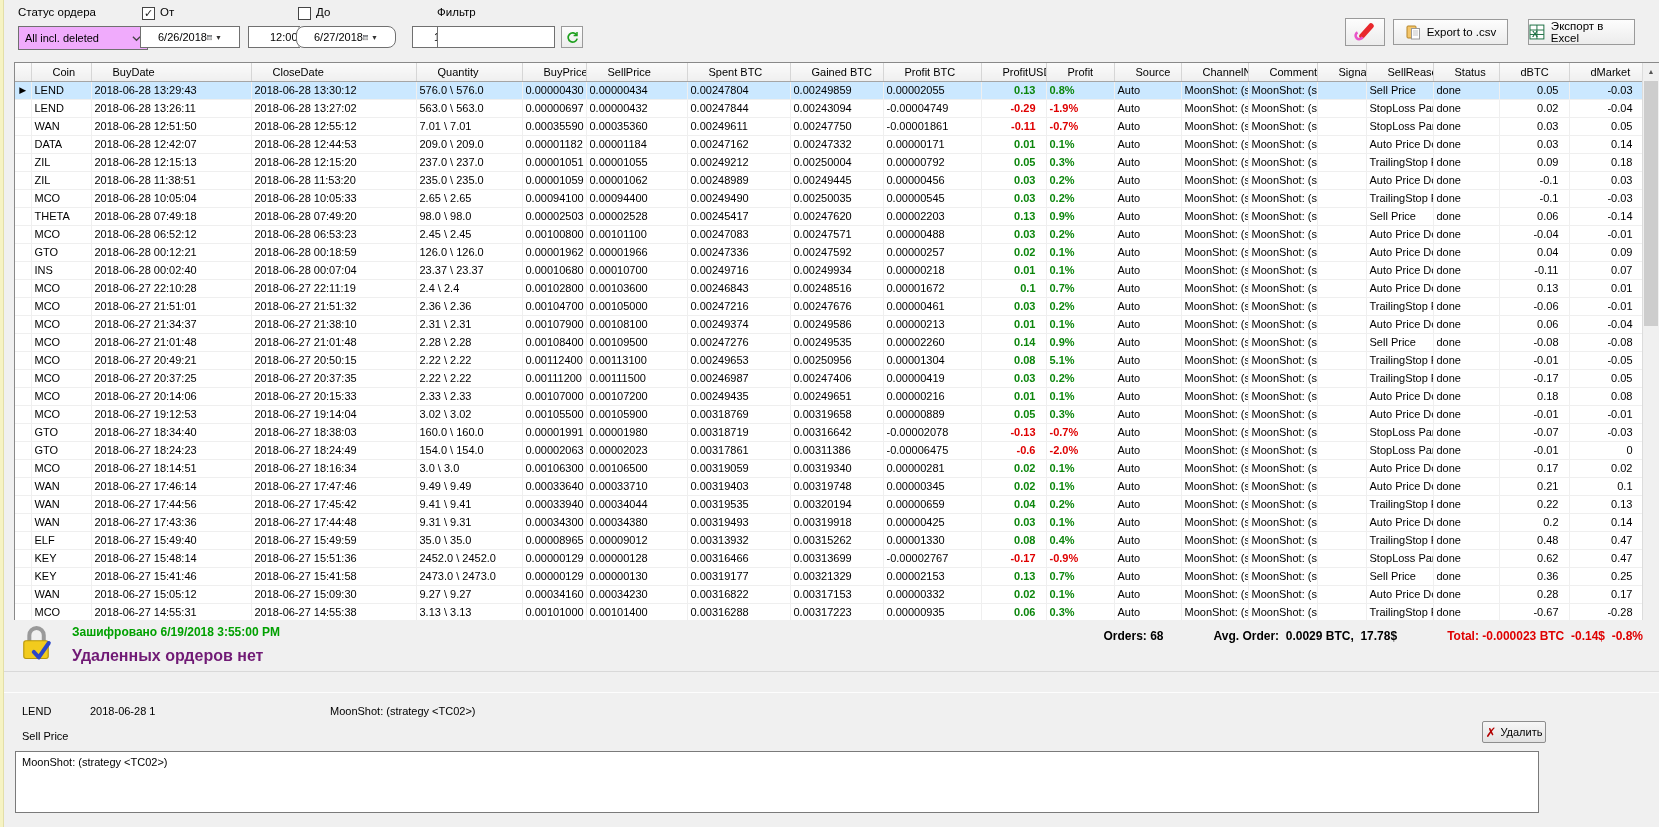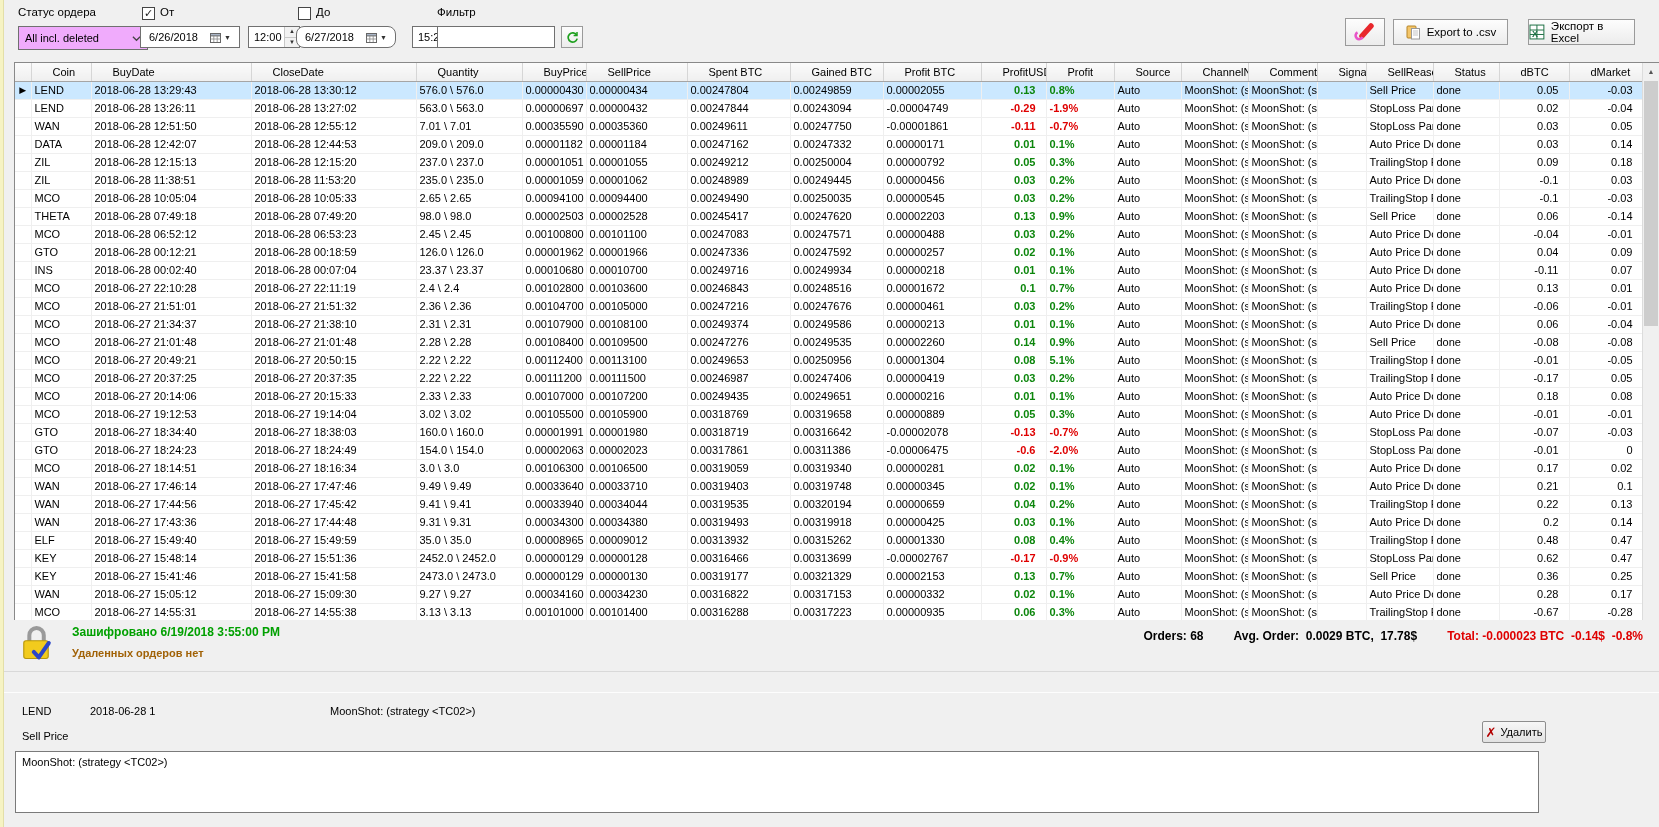--- a/index.html
+++ b/index.html
@@ -7,24 +7,24 @@
   body { font-family:"Liberation Sans","DejaVu Sans",sans-serif; background:#f0f0f0; position:relative; font-size:11px; color:#000; }
 
   .left-strip { position:absolute; left:0; top:0; width:4px; height:827px; background:#f6f3c3; border-right:1px solid #e3dfa8; z-index:50; }
 
   
   .toolbar { position:absolute; left:0; top:0; right:0; height:62px; background:#f0f0f0; }
   .tb-label { position:absolute; font-size:11.5px; }
   .combo { position:absolute; left:18px; top:26px; width:130px; height:24px; background:#f0abfc; border:1px solid #707070; display:flex; align-items:center; padding:0 6px; }
   .combo .chev { margin-left:auto; width:9px; height:9px; }
   .checkbox { position:absolute; width:13px; height:13px; background:#fff; border:1px solid #454545; font-size:11px; line-height:11px; text-align:center; color:#1b1b1b; font-weight:bold; }
-  .datefield { position:absolute; top:26px; width:100px; height:22px; background:#fff; border:1px solid #707070; display:flex; align-items:center; padding:0 8px; }
+  .datefield { position:absolute; top:26px; width:100px; height:22px; background:#fff; border:1px solid #707070; display:flex; align-items:center; padding:0 17px; }
   .datefield .cal { margin-left:auto; }
   .datefield .arr { font-size:7px; color:#333; margin-left:3px; }
-  .timefield { position:absolute; top:26px; width:52px; height:22px; background:#fff; border:1px solid #707070; display:flex; align-items:center; padding-left:5px; }
+  .timefield { position:absolute; top:26px; width:52px; height:22px; background:#fff; border:1px solid #707070; display:flex; align-items:center; padding-left:21px; }
   .spinner { margin-left:auto; width:15px; height:20px; display:flex; flex-direction:column; border-left:1px solid #c8c8c8; }
   .spinner div { flex:1; font-size:6px; line-height:9px; text-align:center; color:#333; background:#f2f2f2; }
   .spinner div + div { border-top:1px solid #c8c8c8; }
   .filter-input { position:absolute; left:437px; top:26px; width:118px; height:22px; border:1px solid #707070; background:#fff; padding:0 4px; font-family:inherit; font-size:11px; }
   .icon-btn { position:absolute; background:linear-gradient(#fdfdfd,#ececec); border:1px solid #9a9a9a; display:flex; align-items:center; justify-content:center; gap:6px; font-size:11.5px; cursor:default; }
   .refresh-btn { left:561px; top:26px; width:22px; height:22px; }
   .wrench-btn { left:1345px; top:18px; width:40px; height:28px; }
   .csv-btn { left:1393px; top:19px; width:115px; height:26px; }
   .excel-btn { left:1528px; top:19px; width:107px; height:26px; }
 
@@ -41,22 +41,22 @@
   td.c-sel { text-align:center; font-size:9px; padding:0; color:#000; }
   .vscroll { position:absolute; right:0; top:0; width:17px; height:576px; background:#f0f0f0; border-left:1px solid #dcdcdc; }
   .vscroll .arrow { position:absolute; left:0; width:16px; height:17px; text-align:center; font-size:7px; line-height:17px; color:#555; }
   .vscroll .up { top:0; }
   .vscroll .down { bottom:0; }
   .vscroll .thumb { position:absolute; left:1px; top:18px; width:14px; height:245px; background:#cdcdcd; }
 
   
   .statusbar { position:absolute; left:0; top:620px; right:0; height:52px; background:#f0f0f0; border-bottom:1px solid #d9d9d9; }
   .statusbar .green1 { position:absolute; left:72px; top:5px; font-weight:bold; font-size:12px; color:#00a000; }
-  .statusbar .green2 { position:absolute; left:72px; top:27px; font-weight:bold; font-size:11px; color:#a16207; }
-  .totals { position:absolute; right:16px; top:9px; display:flex; gap:30px; font-weight:bold; font-size:12px; white-space:pre; }
+  .statusbar .green2 { position:absolute; left:72px; top:27px; font-weight:bold; font-size:16px; color:#701a75; }
+  .totals { position:absolute; right:16px; top:9px; display:flex; gap:50px; font-weight:bold; font-size:12px; white-space:pre; }
   .totals .red { color:#df0000; }
   .padlock { position:absolute; left:18px; top:3px; }
 
   
   .detail { position:absolute; left:0; top:692px; right:0; height:135px; background:#f0f0f0; border-top:1px solid #fdfdfd; }
   .detail .d-coin { position:absolute; left:22px; top:12px; }
   .detail .d-date { position:absolute; left:90px; top:12px; }
   .detail .d-channel { position:absolute; left:330px; top:12px; }
   .detail .d-reason { position:absolute; left:22px; top:37px; }
   .delete-btn { position:absolute; left:1482px; top:28px; width:64px; height:22px; background:linear-gradient(#f7f7f7,#e2e2e2); border:1px solid #8e8e8e; border-radius:2px; display:flex; align-items:center; justify-content:center; gap:4px; font-size:11px; }

